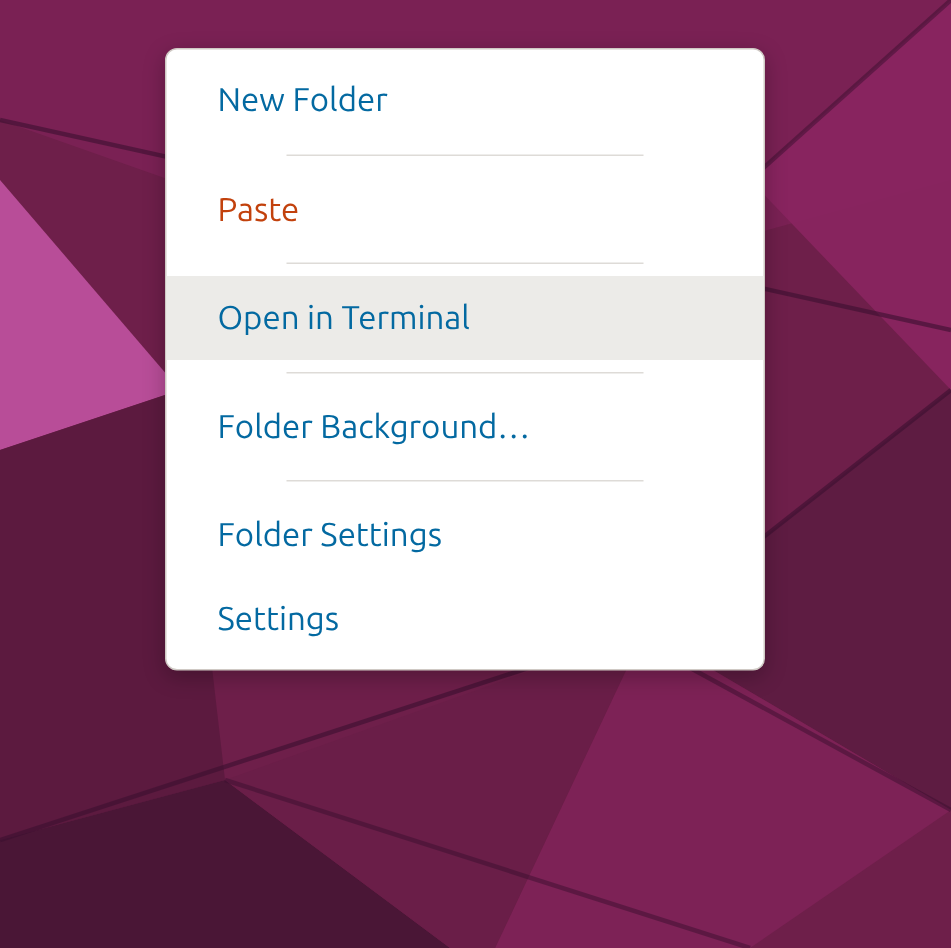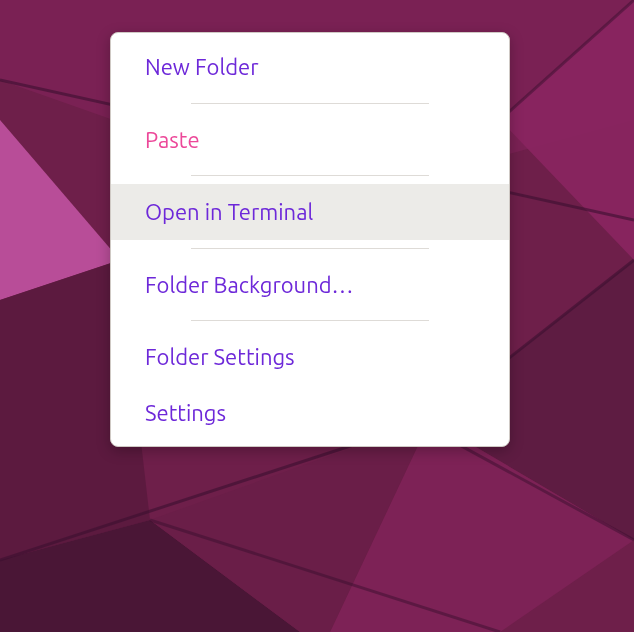--- a/index.html
+++ b/index.html
@@ -41,29 +41,29 @@
       border: 1px solid #cfc9c4;
       border-radius: 8px;
       box-shadow: 0 4px 14px rgba(0,0,0,0.25);
       padding: 6px 0;
       z-index: 10;
     }
     
     .menu-item {
       padding: 14px 34px;
       font-size: 22px;
-      color: #6d28d9;
+      color: #0369a1;
       cursor: pointer;
       user-select: none;
       line-height: 1.25;
       font-weight: 400;
     }
     
     .menu-item.disabled {
-      color: #ec4899;
+      color: #c2410c;
       cursor: default;
     }
     
     .menu-item.highlighted {
       background: #ecebe8;
     }
     
     .menu-separator {
       height: 1px;
       background: #dedbd7;

